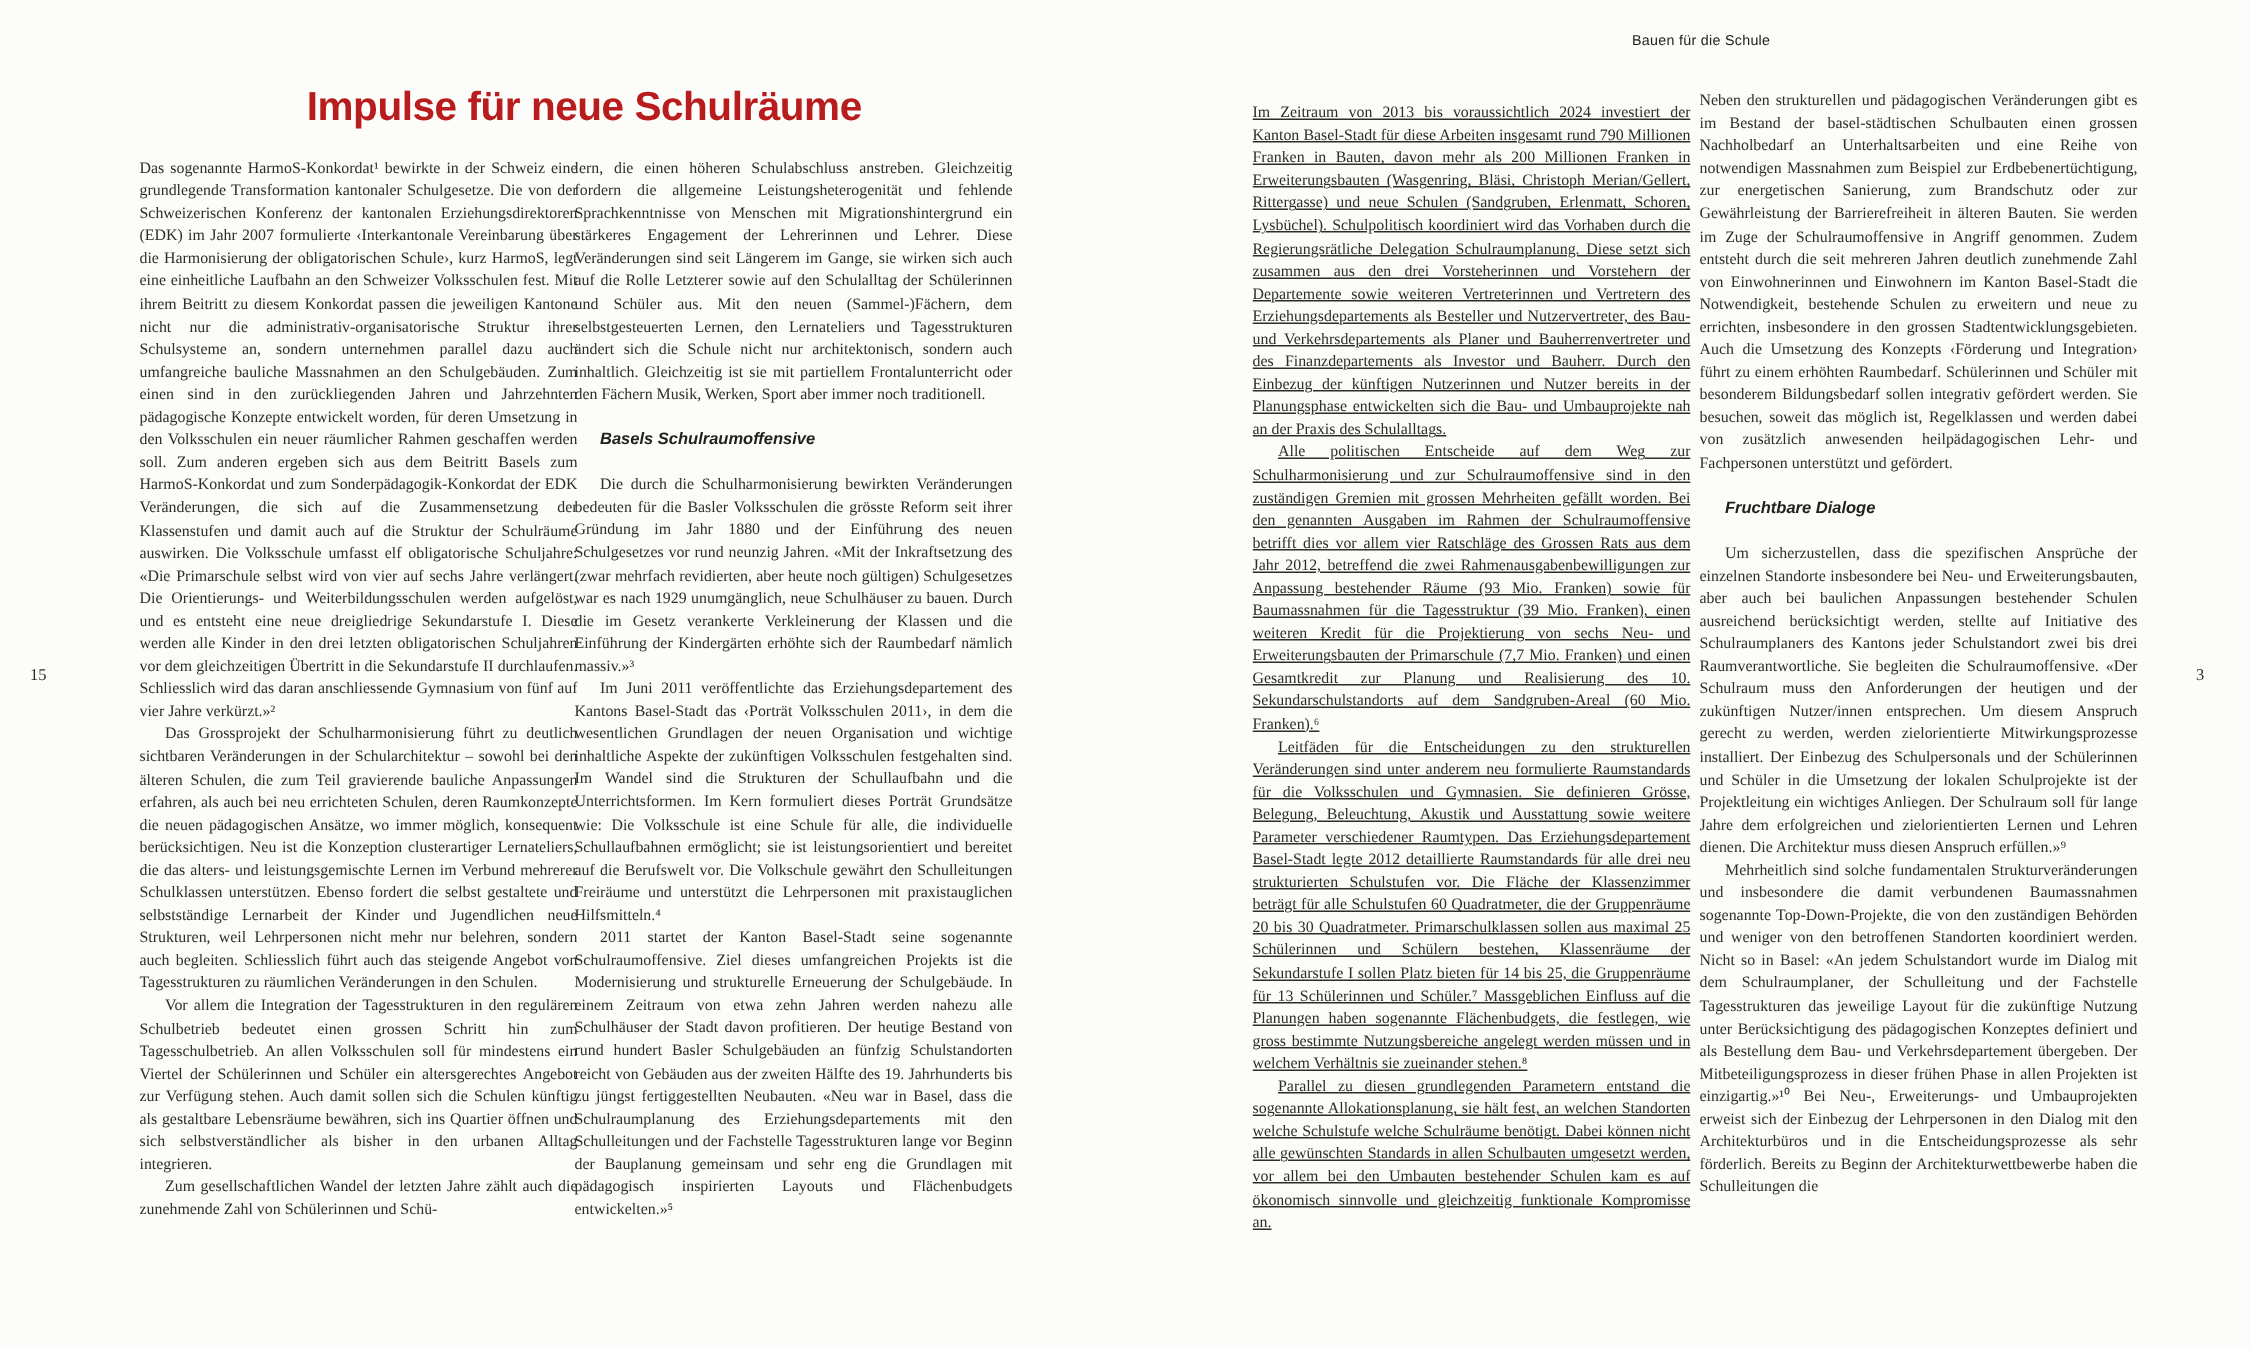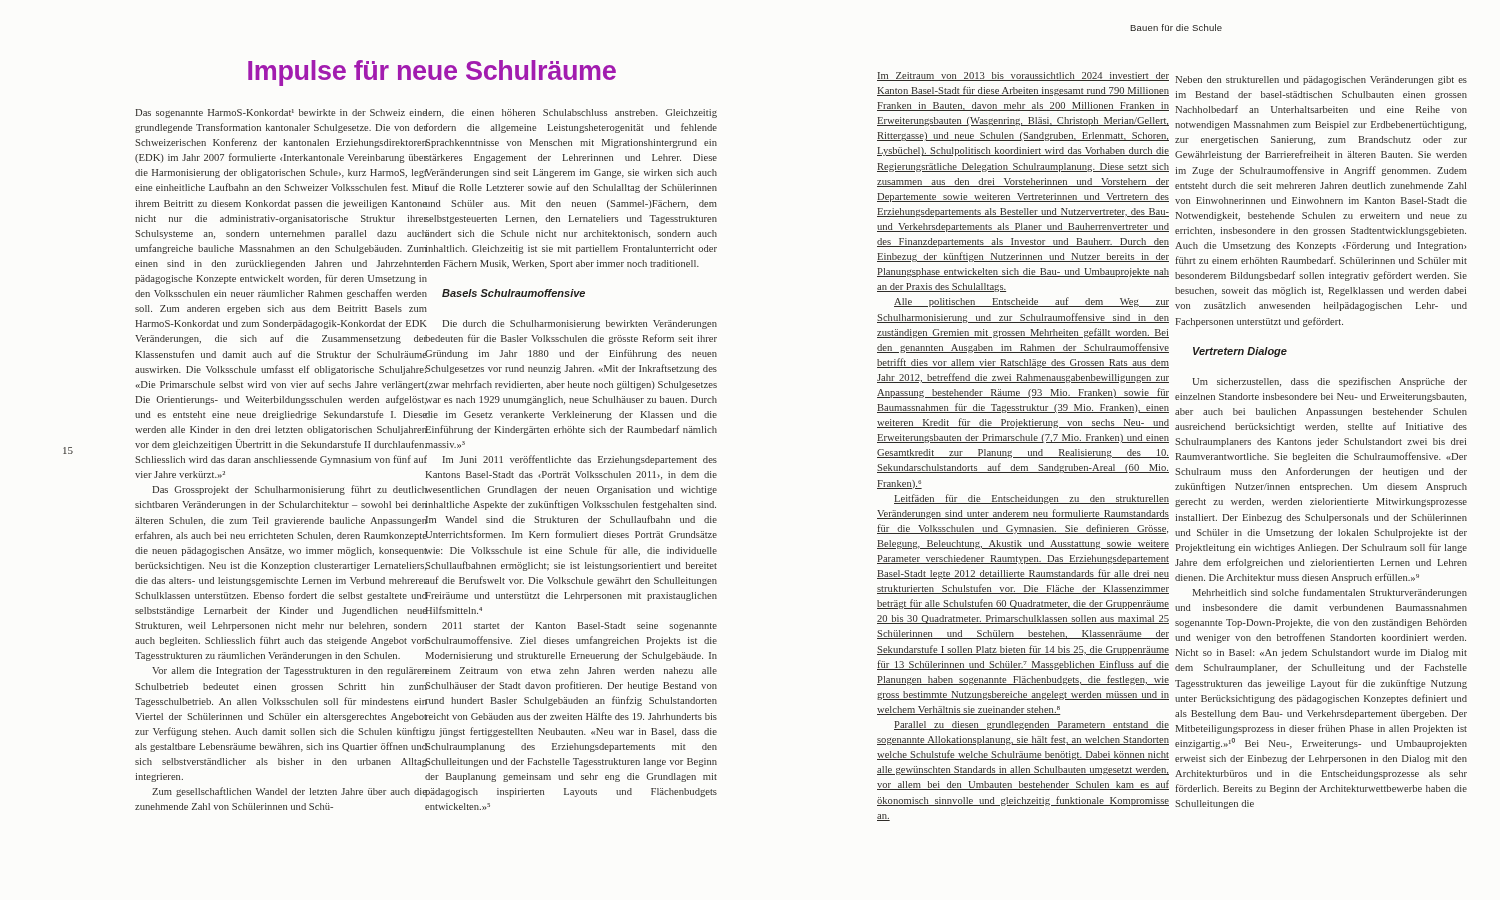--- a/index.html
+++ b/index.html
@@ -3,54 +3,54 @@
 <meta charset="utf-8">
 <style>
   * { margin: 0; padding: 0; box-sizing: border-box; }
   html, body {
     width: 1500px; height: 900px;
     background: #fcfcfa;
     font-family: "Liberation Serif", serif;
     color: #2f2c28;
     overflow: hidden;
   }
-  .spread { position: relative; width: 1212px; height: 900px; margin-left: 42px; }
+  .spread { position: relative; width: 1212px; height: 900px; }
 
   .running-header {
     position: absolute; left: 1088px; top: 22px;
     font-family: "Liberation Sans", sans-serif;
     font-size: 9.5px; letter-spacing: 0.2px; color: #23211e;
   }
   .page-number {
     position: absolute; top: 444px;
     font-family: "Liberation Serif", serif;
     font-size: 11px; color: #2f2c28;
   }
   .page-number.left  { left: 20px; }
   .page-number.right { left: 1464px; }
 
   .article-title {
     position: absolute; left: 93px; top: 56px; width: 593px;
     text-align: center;
     font-family: "Liberation Sans", sans-serif;
     font-weight: bold; font-size: 27px; letter-spacing: -0.3px;
-    color: #a21caf;
+    color: #b91c1c;
   }
 
   .col {
     position: absolute; width: 292px;
     font-size: 10.6px; line-height: 15.1px;
     text-align: justify;
     hyphens: auto; -webkit-hyphens: auto;
     overflow: hidden;
   }
   .col1 { left: 93px;   top: 105px; height: 762px; }
   .col2 { left: 383px;  top: 105px; height: 762px; }
   .col3 { left: 835px;  top: 68px;  height: 796px; text-decoration: underline; }
-  .col4 { left: 1133px; top: 72px;  height: 796px; }
+  .col4 { left: 1133px; top: 60px;  height: 796px; }
 
   .para { text-indent: 0; }
   .para.indent { text-indent: 17px; }
 
   .subhead {
     font-family: "Liberation Sans", sans-serif;
     font-weight: bold; font-size: 11px;
     margin: 15px 0 15px 17px;
     text-align: left; color: #23211e; font-style: italic;
   }
@@ -65,38 +65,38 @@
   <div class="page-number left">15</div>
 
   <div class="page-number right">3</div>
 
   <h1 class="article-title">Impulse für neue Schulräume</h1>
 
   <div class="col col1">
       <p class="para">Das sogenannte HarmoS-Konkordat¹ bewirkte in der Schweiz eine grundlegende Transformation kantonaler Schulgesetze. Die von der Schweizerischen Konferenz der kantonalen Erziehungsdirektoren (EDK) im Jahr 2007 formulierte ‹Interkantonale Vereinbarung über die Harmonisierung der obligatorischen Schule›, kurz HarmoS, legt eine einheitliche Laufbahn an den Schweizer Volksschulen fest. Mit ihrem Beitritt zu diesem Konkordat passen die jeweiligen Kantone nicht nur die administrativ-organisatorische Struktur ihrer Schulsysteme an, sondern unternehmen parallel dazu auch umfangreiche bauliche Massnahmen an den Schulgebäuden. Zum einen sind in den zurückliegenden Jahren und Jahrzehnten pädagogische Konzepte entwickelt worden, für deren Umsetzung in den Volksschulen ein neuer räumlicher Rahmen geschaffen werden soll. Zum anderen ergeben sich aus dem Beitritt Basels zum HarmoS-Konkordat und zum Sonderpädagogik-Konkordat der EDK Veränderungen, die sich auf die Zusammensetzung der Klassenstufen und damit auch auf die Struktur der Schulräume auswirken. Die Volksschule umfasst elf obligatorische Schuljahre: «Die Primarschule selbst wird von vier auf sechs Jahre verlängert. Die Orientierungs- und Weiterbildungsschulen werden aufgelöst, und es entsteht eine neue dreigliedrige Sekundarstufe I. Diese werden alle Kinder in den drei letzten obligatorischen Schuljahren vor dem gleichzeitigen Übertritt in die Sekundarstufe II durchlaufen. Schliesslich wird das daran anschliessende Gymnasium von fünf auf vier Jahre verkürzt.»²</p>
       <p class="para indent">Das Grossprojekt der Schulharmonisierung führt zu deutlich sichtbaren Veränderungen in der Schularchitektur – sowohl bei den älteren Schulen, die zum Teil gravierende bauliche Anpassungen erfahren, als auch bei neu errichteten Schulen, deren Raumkonzepte die neuen pädagogischen Ansätze, wo immer möglich, konsequent berücksichtigen. Neu ist die Konzeption clusterartiger Lernateliers, die das alters- und leistungsgemischte Lernen im Verbund mehrerer Schulklassen unterstützen. Ebenso fordert die selbst gestaltete und selbstständige Lernarbeit der Kinder und Jugendlichen neue Strukturen, weil Lehrpersonen nicht mehr nur belehren, sondern auch begleiten. Schliesslich führt auch das steigende Angebot von Tagesstrukturen zu räumlichen Veränderungen in den Schulen.</p>
       <p class="para indent">Vor allem die Integration der Tagesstrukturen in den regulären Schulbetrieb bedeutet einen grossen Schritt hin zum Tagesschulbetrieb. An allen Volksschulen soll für mindestens ein Viertel der Schülerinnen und Schüler ein altersgerechtes Angebot zur Verfügung stehen. Auch damit sollen sich die Schulen künftig als gestaltbare Lebensräume bewähren, sich ins Quartier öffnen und sich selbstverständlicher als bisher in den urbanen Alltag integrieren.</p>
-      <p class="para indent">Zum gesellschaftlichen Wandel der letzten Jahre über auch die zunehmende Zahl von Schülerinnen und Schü-</p>
+      <p class="para indent">Zum gesellschaftlichen Wandel der letzten Jahre zählt auch die zunehmende Zahl von Schülerinnen und Schü-</p>
     </div>
 
   <div class="col col2">
       <p class="para">lern, die einen höheren Schulabschluss anstreben. Gleichzeitig fordern die allgemeine Leistungsheterogenität und fehlende Sprachkenntnisse von Menschen mit Migrationshintergrund ein stärkeres Engagement der Lehrerinnen und Lehrer. Diese Veränderungen sind seit Längerem im Gange, sie wirken sich auch auf die Rolle Letzterer sowie auf den Schulalltag der Schülerinnen und Schüler aus. Mit den neuen (Sammel-)Fächern, dem selbstgesteuerten Lernen, den Lernateliers und Tagesstrukturen ändert sich die Schule nicht nur architektonisch, sondern auch inhaltlich. Gleichzeitig ist sie mit partiellem Frontalunterricht oder den Fächern Musik, Werken, Sport aber immer noch traditionell.</p>
       <h3 class="subhead">Basels Schulraumoffensive</h3>
       <p class="para indent">Die durch die Schulharmonisierung bewirkten Veränderungen bedeuten für die Basler Volksschulen die grösste Reform seit ihrer Gründung im Jahr 1880 und der Einführung des neuen Schulgesetzes vor rund neunzig Jahren. «Mit der Inkraftsetzung des (zwar mehrfach revidierten, aber heute noch gültigen) Schulgesetzes war es nach 1929 unumgänglich, neue Schulhäuser zu bauen. Durch die im Gesetz verankerte Verkleinerung der Klassen und die Einführung der Kindergärten erhöhte sich der Raumbedarf nämlich massiv.»³</p>
       <p class="para indent">Im Juni 2011 veröffentlichte das Erziehungsdepartement des Kantons Basel-Stadt das ‹Porträt Volksschulen 2011›, in dem die wesentlichen Grundlagen der neuen Organisation und wichtige inhaltliche Aspekte der zukünftigen Volksschulen festgehalten sind. Im Wandel sind die Strukturen der Schullaufbahn und die Unterrichtsformen. Im Kern formuliert dieses Porträt Grundsätze wie: Die Volksschule ist eine Schule für alle, die individuelle Schullaufbahnen ermöglicht; sie ist leistungsorientiert und bereitet auf die Berufswelt vor. Die Volkschule gewährt den Schulleitungen Freiräume und unterstützt die Lehrpersonen mit praxistauglichen Hilfsmitteln.⁴</p>
       <p class="para indent">2011 startet der Kanton Basel-Stadt seine sogenannte Schulraumoffensive. Ziel dieses umfangreichen Projekts ist die Modernisierung und strukturelle Erneuerung der Schulgebäude. In einem Zeitraum von etwa zehn Jahren werden nahezu alle Schulhäuser der Stadt davon profitieren. Der heutige Bestand von rund hundert Basler Schulgebäuden an fünfzig Schulstandorten reicht von Gebäuden aus der zweiten Hälfte des 19. Jahrhunderts bis zu jüngst fertiggestellten Neubauten. «Neu war in Basel, dass die Schulraumplanung des Erziehungsdepartements mit den Schulleitungen und der Fachstelle Tagesstrukturen lange vor Beginn der Bauplanung gemeinsam und sehr eng die Grundlagen mit pädagogisch inspirierten Layouts und Flächenbudgets entwickelten.»⁵</p>
     </div>
 
   <div class="col col3">
       <p class="para">Im Zeitraum von 2013 bis voraussichtlich 2024 investiert der Kanton Basel-Stadt für diese Arbeiten insgesamt rund 790 Millionen Franken in Bauten, davon mehr als 200 Millionen Franken in Erweiterungsbauten (Wasgenring, Bläsi, Christoph Merian/Gellert, Rittergasse) und neue Schulen (Sandgruben, Erlenmatt, Schoren, Lysbüchel). Schulpolitisch koordiniert wird das Vorhaben durch die Regierungsrätliche Delegation Schulraumplanung. Diese setzt sich zusammen aus den drei Vorsteherinnen und Vorstehern der Departemente sowie weiteren Vertreterinnen und Vertretern des Erziehungsdepartements als Besteller und Nutzervertreter, des Bau- und Verkehrsdepartements als Planer und Bauherrenvertreter und des Finanzdepartements als Investor und Bauherr. Durch den Einbezug der künftigen Nutzerinnen und Nutzer bereits in der Planungsphase entwickelten sich die Bau- und Umbauprojekte nah an der Praxis des Schulalltags.</p>
       <p class="para indent">Alle politischen Entscheide auf dem Weg zur Schulharmonisierung und zur Schulraumoffensive sind in den zuständigen Gremien mit grossen Mehrheiten gefällt worden. Bei den genannten Ausgaben im Rahmen der Schulraumoffensive betrifft dies vor allem vier Ratschläge des Grossen Rats aus dem Jahr 2012, betreffend die zwei Rahmenausgabenbewilligungen zur Anpassung bestehender Räume (93 Mio. Franken) sowie für Baumassnahmen für die Tagesstruktur (39 Mio. Franken), einen weiteren Kredit für die Projektierung von sechs Neu- und Erweiterungsbauten der Primarschule (7,7 Mio. Franken) und einen Gesamtkredit zur Planung und Realisierung des 10. Sekundarschulstandorts auf dem Sandgruben-Areal (60 Mio. Franken).⁶</p>
       <p class="para indent">Leitfäden für die Entscheidungen zu den strukturellen Veränderungen sind unter anderem neu formulierte Raumstandards für die Volksschulen und Gymnasien. Sie definieren Grösse, Belegung, Beleuchtung, Akustik und Ausstattung sowie weitere Parameter verschiedener Raumtypen. Das Erziehungsdepartement Basel-Stadt legte 2012 detaillierte Raumstandards für alle drei neu strukturierten Schulstufen vor. Die Fläche der Klassenzimmer beträgt für alle Schulstufen 60 Quadratmeter, die der Gruppenräume 20 bis 30 Quadratmeter. Primarschulklassen sollen aus maximal 25 Schülerinnen und Schülern bestehen, Klassenräume der Sekundarstufe I sollen Platz bieten für 14 bis 25, die Gruppenräume für 13 Schülerinnen und Schüler.⁷ Massgeblichen Einfluss auf die Planungen haben sogenannte Flächenbudgets, die festlegen, wie gross bestimmte Nutzungsbereiche angelegt werden müssen und in welchem Verhältnis sie zueinander stehen.⁸</p>
       <p class="para indent">Parallel zu diesen grundlegenden Parametern entstand die sogenannte Allokationsplanung, sie hält fest, an welchen Standorten welche Schulstufe welche Schulräume benötigt. Dabei können nicht alle gewünschten Standards in allen Schulbauten umgesetzt werden, vor allem bei den Umbauten bestehender Schulen kam es auf ökonomisch sinnvolle und gleichzeitig funktionale Kompromisse an.</p>
     </div>
 
   <div class="col col4">
       <p class="para">Neben den strukturellen und pädagogischen Veränderungen gibt es im Bestand der basel-städtischen Schulbauten einen grossen Nachholbedarf an Unterhaltsarbeiten und eine Reihe von notwendigen Massnahmen zum Beispiel zur Erdbebenertüchtigung, zur energetischen Sanierung, zum Brandschutz oder zur Gewährleistung der Barrierefreiheit in älteren Bauten. Sie werden im Zuge der Schulraumoffensive in Angriff genommen. Zudem entsteht durch die seit mehreren Jahren deutlich zunehmende Zahl von Einwohnerinnen und Einwohnern im Kanton Basel-Stadt die Notwendigkeit, bestehende Schulen zu erweitern und neue zu errichten, insbesondere in den grossen Stadtentwicklungsgebieten. Auch die Umsetzung des Konzepts ‹Förderung und Integration› führt zu einem erhöhten Raumbedarf. Schülerinnen und Schüler mit besonderem Bildungsbedarf sollen integrativ gefördert werden. Sie besuchen, soweit das möglich ist, Regelklassen und werden dabei von zusätzlich anwesenden heilpädagogischen Lehr- und Fachpersonen unterstützt und gefördert.</p>
-      <h3 class="subhead">Vertretern Dialoge</h3>
+      <h3 class="subhead">Fruchtbare Dialoge</h3>
       <p class="para indent">Um sicherzustellen, dass die spezifischen Ansprüche der einzelnen Standorte insbesondere bei Neu- und Erweiterungsbauten, aber auch bei baulichen Anpassungen bestehender Schulen ausreichend berücksichtigt werden, stellte auf Initiative des Schulraumplaners des Kantons jeder Schulstandort zwei bis drei Raumverantwortliche. Sie begleiten die Schulraumoffensive. «Der Schulraum muss den Anforderungen der heutigen und der zukünftigen Nutzer/innen entsprechen. Um diesem Anspruch gerecht zu werden, werden zielorientierte Mitwirkungsprozesse installiert. Der Einbezug des Schulpersonals und der Schülerinnen und Schüler in die Umsetzung der lokalen Schulprojekte ist der Projektleitung ein wichtiges Anliegen. Der Schulraum soll für lange Jahre dem erfolgreichen und zielorientierten Lernen und Lehren dienen. Die Architektur muss diesen Anspruch erfüllen.»⁹</p>
       <p class="para indent">Mehrheitlich sind solche fundamentalen Strukturveränderungen und insbesondere die damit verbundenen Baumassnahmen sogenannte Top-Down-Projekte, die von den zuständigen Behörden und weniger von den betroffenen Standorten koordiniert werden. Nicht so in Basel: «An jedem Schulstandort wurde im Dialog mit dem Schulraumplaner, der Schulleitung und der Fachstelle Tagesstrukturen das jeweilige Layout für die zukünftige Nutzung unter Berücksichtigung des pädagogischen Konzeptes definiert und als Bestellung dem Bau- und Verkehrsdepartement übergeben. Der Mitbeteiligungsprozess in dieser frühen Phase in allen Projekten ist einzigartig.»¹⁰ Bei Neu-, Erweiterungs- und Umbauprojekten erweist sich der Einbezug der Lehrpersonen in den Dialog mit den Architekturbüros und in die Entscheidungsprozesse als sehr förderlich. Bereits zu Beginn der Architekturwettbewerbe haben die Schulleitungen die</p>
     </div>
 
 </div>
 
 </body></html>

